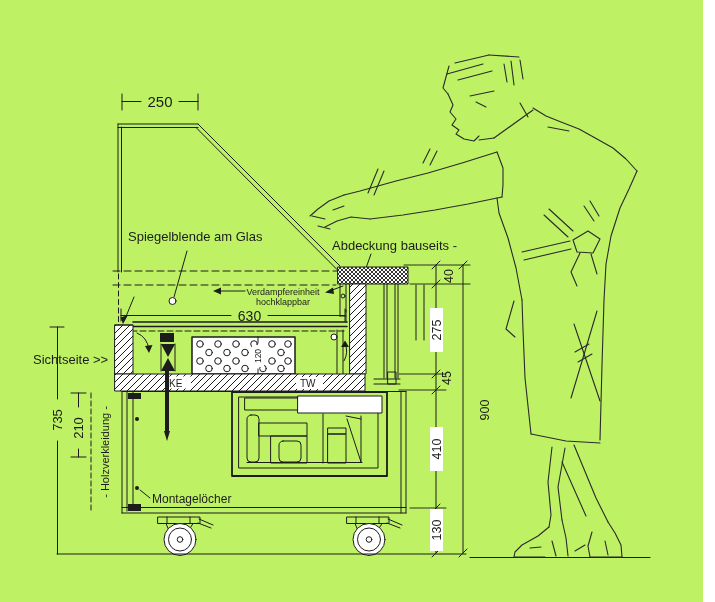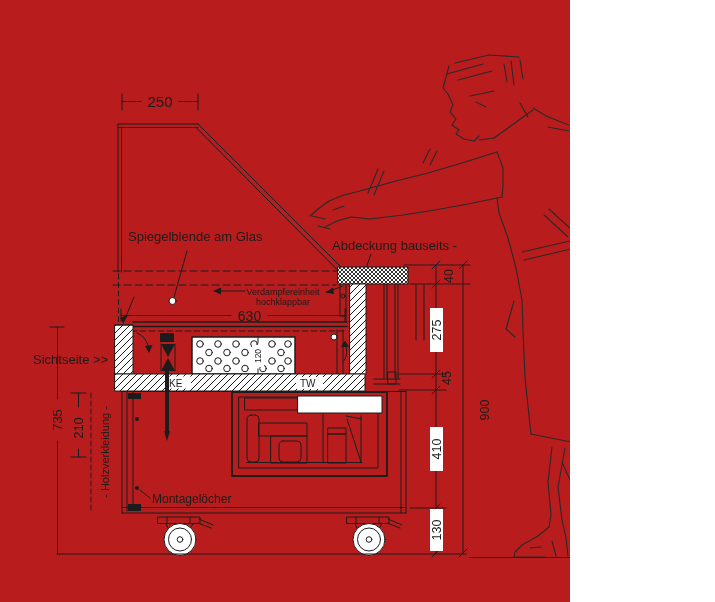--- a/index.html
+++ b/index.html
@@ -1,16 +1,16 @@
 <!DOCTYPE html>
 <html><head>
 <meta charset="utf-8">
 <style>
   html,body{margin:0;padding:0;background:#ffffff;}
-  .stage{position:relative;width:570px;height:602px;background:#b91c1c;overflow:hidden;
+  .stage{position:relative;width:703px;height:602px;background:#bef264;overflow:hidden;
          font-family:"Liberation Sans", sans-serif;}
   svg{display:block;}
   text{fill:#1c1c1c;font-family:"Liberation Sans", sans-serif;}
 </style>
 </head>
 <body>
 
 <div class="stage">
 <svg width="715" height="602" viewBox="0 0 715 602" stroke-linecap="round" stroke-linejoin="round">
   <defs>

